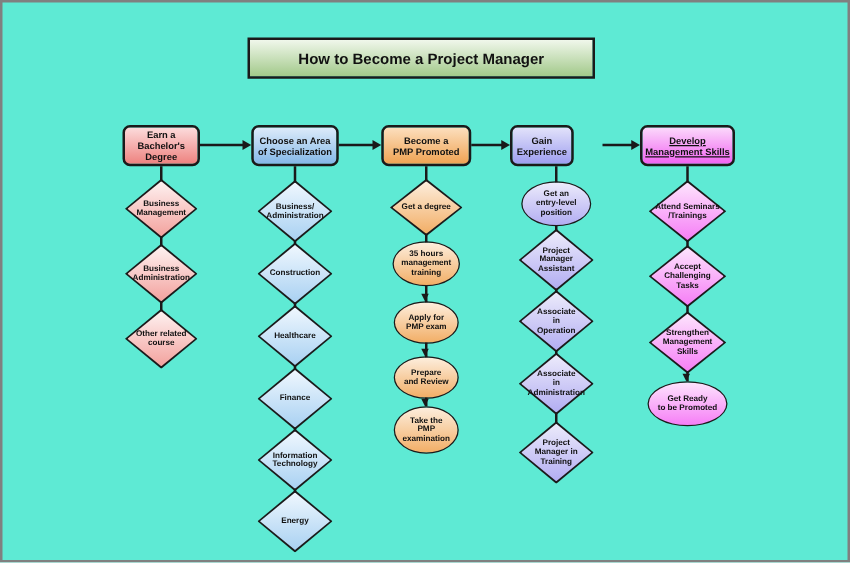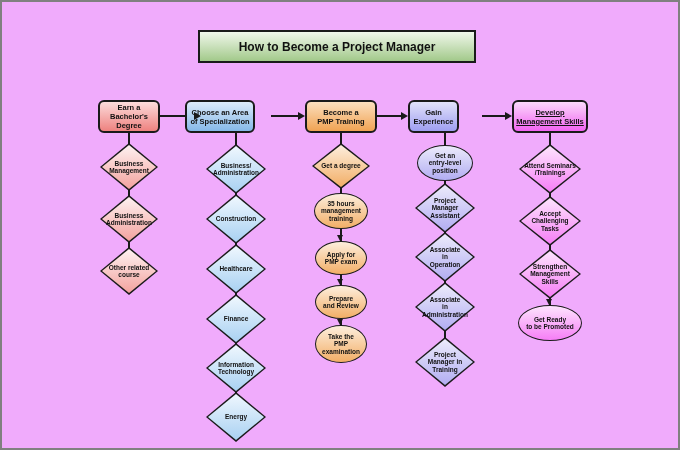--- a/index.html
+++ b/index.html
@@ -1,16 +1,16 @@
 <!DOCTYPE html>
 <html><head>
 <meta charset="utf-8">
 <style>
   html,body{margin:0;padding:0;background:#fff;font-family:"Liberation Sans",sans-serif;}
-  .stage{position:relative;width:680px;height:450px;box-sizing:border-box;border:2px solid #808080;background:#f0abfc;overflow:hidden;}
+  .stage{position:relative;width:680px;height:450px;box-sizing:border-box;border:2px solid #808080;background:#5eead4;overflow:hidden;}
 
   .title-box{position:absolute;box-sizing:border-box;border:2px solid #1a1a1a;
     background:linear-gradient(180deg,var(--h1),var(--h2));
     display:flex;align-items:center;justify-content:center;
     font-size:12px;font-weight:bold;color:#111;z-index:2;}
 
   .colhead{position:absolute;box-sizing:border-box;border:2px solid #1a1a1a;border-radius:6px;
     background:linear-gradient(180deg,var(--h1),var(--h2));
     display:flex;align-items:center;justify-content:center;text-align:center;
     white-space:pre-line;font-size:7.5px;font-weight:bold;line-height:1.2;color:#111;z-index:2;}
@@ -73,21 +73,21 @@
     <div class="diamond" style="left:98px;top:245px;width:58px;height:48px;">
       <div class="d-border"></div>
         <div class="d-fill"></div>
       <span class="shape-label">Other related
 course</span>
     </div>
   </div>
 
   <div style="--h1: #ddebfa; --h2: #85b8e8; --c1: #eff7fe; --c2: #a9d1f2;">
     <div class="vline" style="left:233px;top:131px;height:284px;"></div>
-    <div class="colhead" style="left:183px;top:98px;width:70px;height:33px;">
+    <div class="colhead" style="left:199px;top:98px;width:70px;height:33px;">
       <span>Choose an Area
 of Specialization</span>
     </div>
     <div class="diamond" style="left:204px;top:142px;width:60px;height:50px;">
       <div class="d-border"></div>
         <div class="d-fill"></div>
       <span class="shape-label">Business/
 Administration</span>
     </div>
     <div class="diamond" style="left:204px;top:192px;width:60px;height:50px;">
@@ -115,21 +115,21 @@
       <div class="d-border"></div>
         <div class="d-fill"></div>
       <span class="shape-label">Energy</span>
     </div>
   </div>
 
   <div style="--h1: #fcdfbe; --h2: #f0a353; --c1: #fdeedd; --c2: #f2ae66;">
     <div class="vline" style="left:338px;top:131px;height:192px;"></div>
     <div class="colhead" style="left:303px;top:98px;width:72px;height:33px;">
       <span>Become a
-PMP Training</span>
+PMP Promoted</span>
     </div>
     <div class="diamond" style="left:310px;top:141px;width:58px;height:46px;">
       <div class="d-border"></div>
         <div class="d-fill"></div>
       <span class="shape-label">Get a degree</span>
     </div>
     <div class="ellipse" style="left:312px;top:191px;width:54px;height:36px;">
       <span class="shape-label">35 hours
 management
 training</span>

